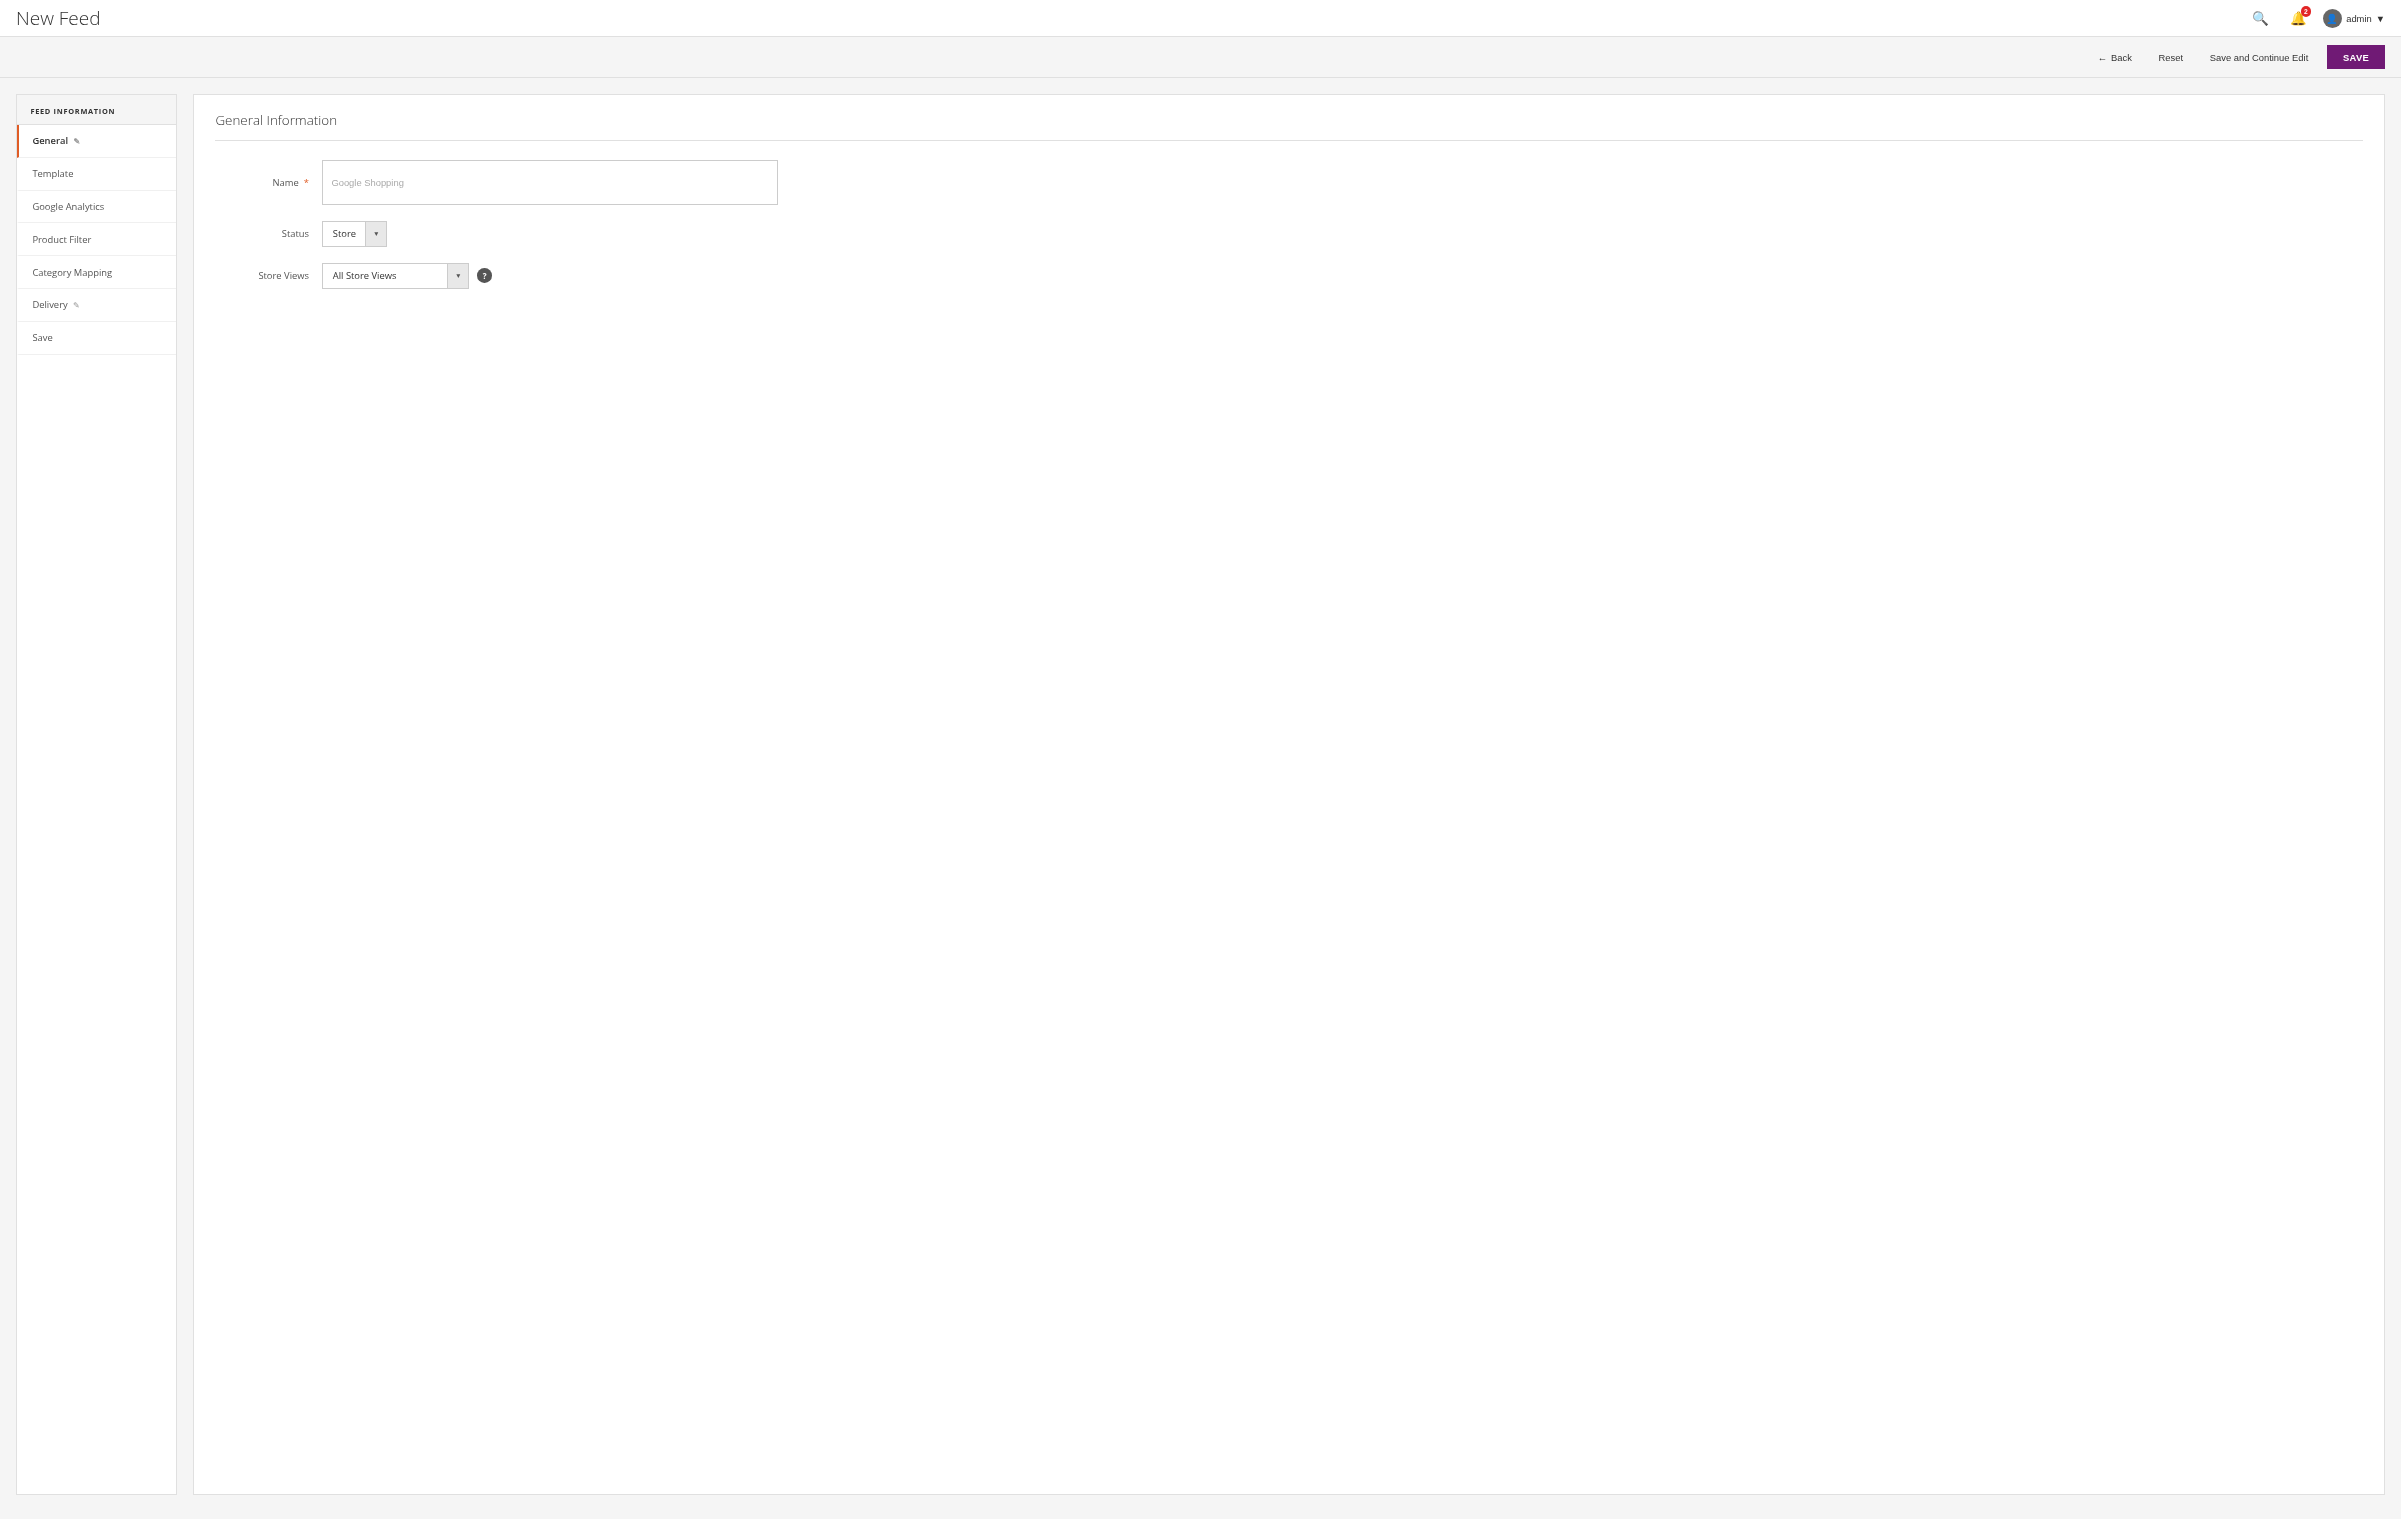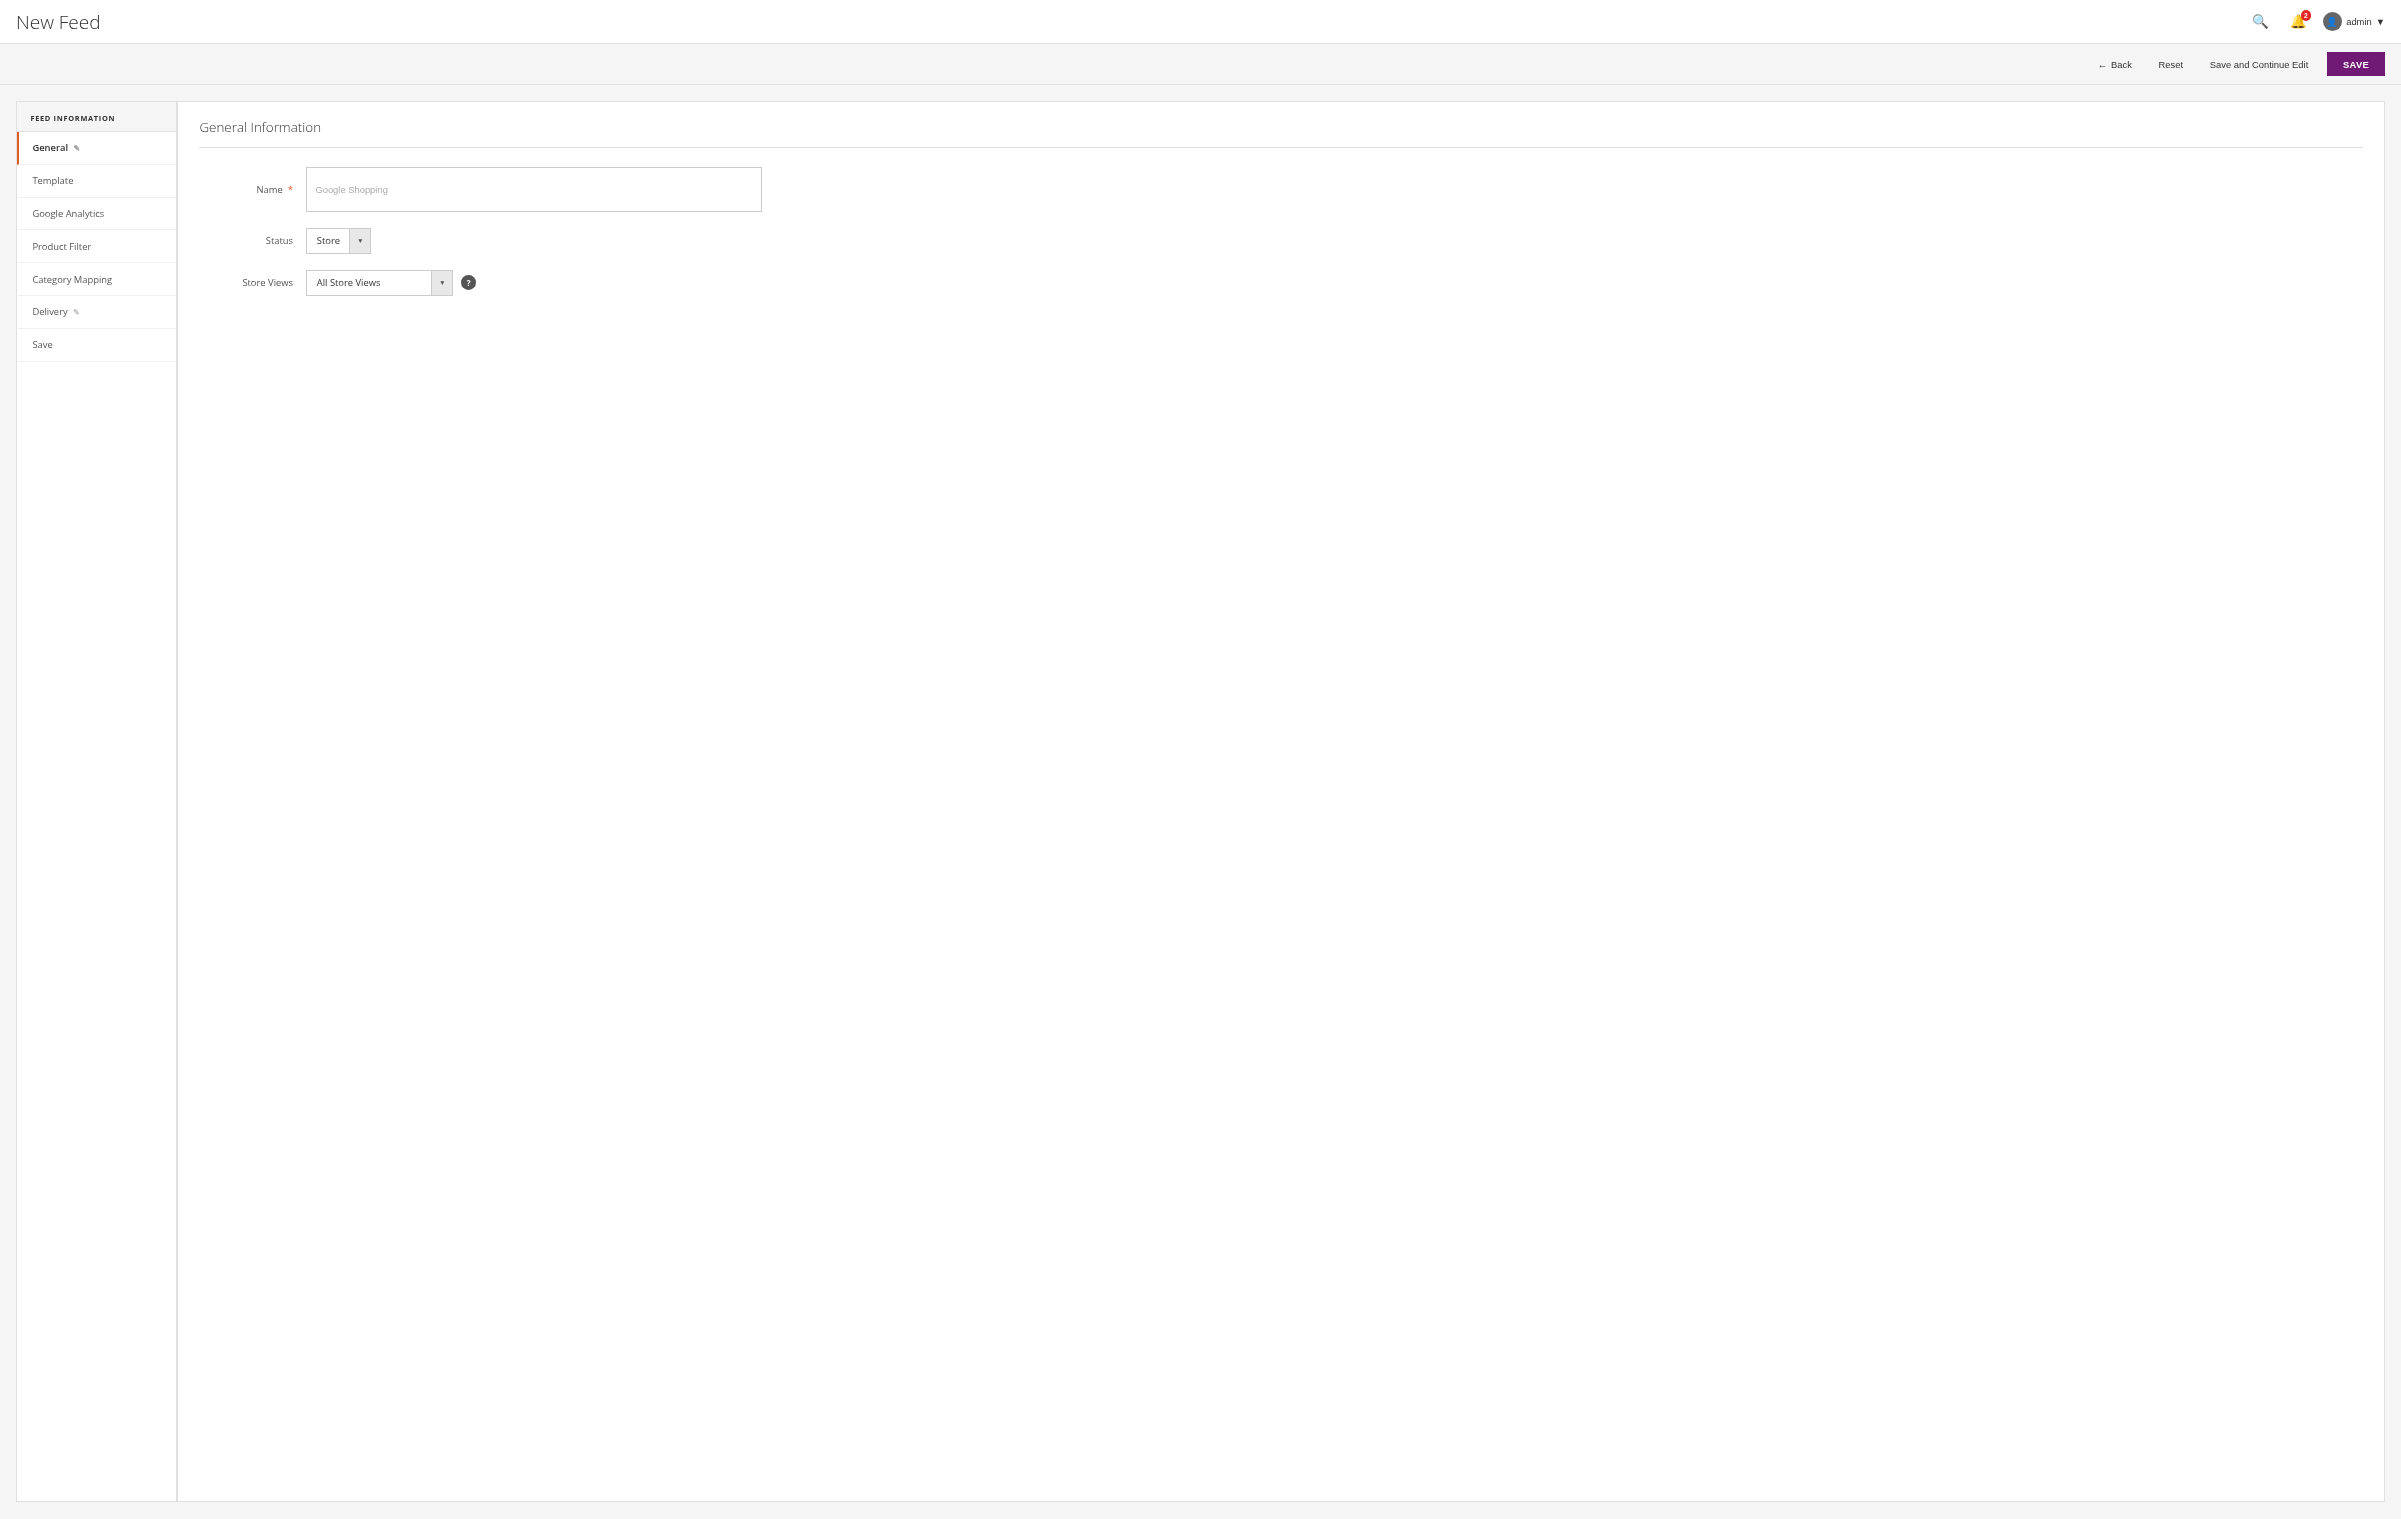--- a/index.html
+++ b/index.html
@@ -16,21 +16,21 @@
     }
 
     
     .header {
       background: #fff;
       border-bottom: 0.7px solid #e0e0e0;
       padding: 0 16px;
       display: flex;
       align-items: center;
       justify-content: space-between;
-      height: 44px;
+      height: 37px;
       position: relative;
     }
 
     .header-title {
       font-size: 19px;
       font-weight: 300;
       color: #333;
     }
 
     .header-actions {
@@ -129,20 +129,21 @@
       font-weight: 600;
       padding: 6.7px 16px;
       text-transform: uppercase;
       letter-spacing: 0.3px;
     }
 
     
     .content-area {
       display: flex;
       padding: 16px;
+      gap: 16px;
       min-height: calc(100vh - 86px);
     }
 
     
     .sidebar {
       width: 161px;
       flex-shrink: 0;
       background: #fff;
       border: 0.7px solid #e0e0e0;
     }

